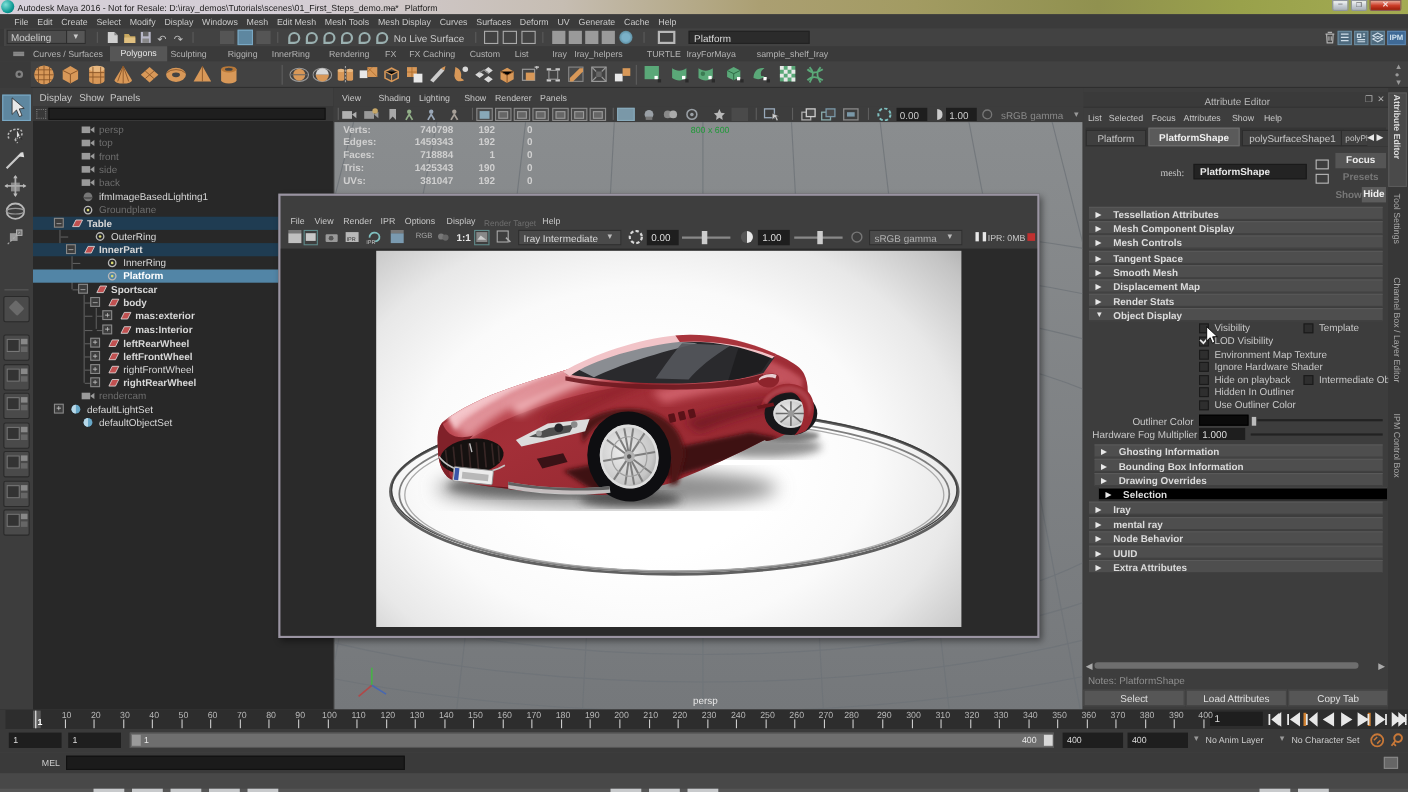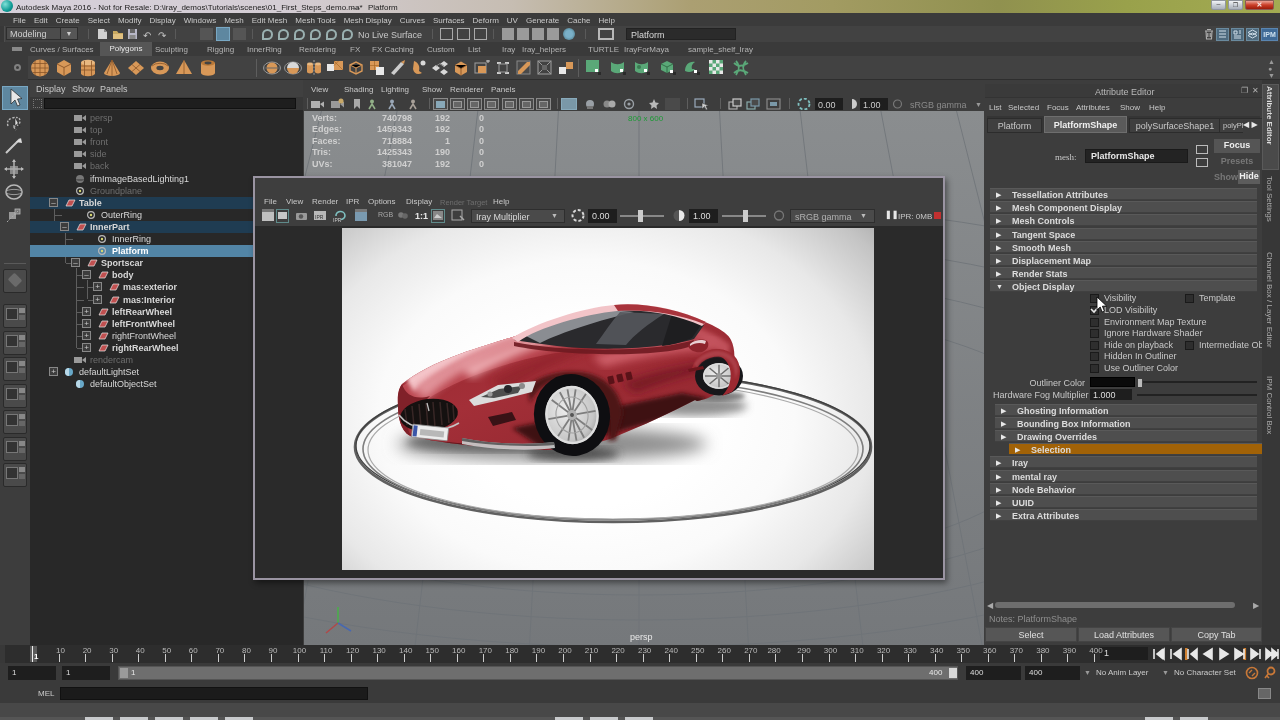--- a/index.html
+++ b/index.html
@@ -802,21 +802,21 @@
       <div class="abs" style="left: 22px; top: 1px; color: rgb(220, 220, 220); font-weight: bold;">Ghosting Information</div>
     </div>
     <div class="abs" style="left: 10px; top: 332.8px; width: 262px; height: 12px; background: rgb(78, 78, 78); border-top: 1px solid rgb(89, 89, 89); border-bottom: 1px solid rgb(64, 64, 64);">
       <div class="abs" style="left: 6px; top: 2px; width: 8px; height: 8px; color: rgb(232, 232, 232); font-size: 7px;">▶</div>
       <div class="abs" style="left: 22px; top: 1px; color: rgb(220, 220, 220); font-weight: bold;">Bounding Box Information</div>
     </div>
     <div class="abs" style="left: 10px; top: 346px; width: 262px; height: 12px; background: rgb(78, 78, 78); border-top: 1px solid rgb(89, 89, 89); border-bottom: 1px solid rgb(64, 64, 64);">
       <div class="abs" style="left: 6px; top: 2px; width: 8px; height: 8px; color: rgb(232, 232, 232); font-size: 7px;">▶</div>
       <div class="abs" style="left: 22px; top: 1px; color: rgb(220, 220, 220); font-weight: bold;">Drawing Overrides</div>
     </div>
-    <div class="abs" style="left: 24px; top: 359.2px; width: 262px; height: 12px; background: #a16207; border-top: 1px solid rgb(89, 89, 89); border-bottom: 1px solid rgb(64, 64, 64);">
+    <div class="abs" style="left: 14px; top: 359.2px; width: 262px; height: 12px; background: #000000; border-top: 1px solid rgb(89, 89, 89); border-bottom: 1px solid rgb(64, 64, 64);">
       <div class="abs" style="left: 6px; top: 2px; width: 8px; height: 8px; color: rgb(232, 232, 232); font-size: 7px;">▶</div>
       <div class="abs" style="left: 22px; top: 1px; color: rgb(220, 220, 220); font-weight: bold;">Selection</div>
     </div>
     <div class="abs" style="left: 5px; top: 372.4px; width: 267px; height: 12px; background: rgb(78, 78, 78); border-top: 1px solid rgb(89, 89, 89); border-bottom: 1px solid rgb(64, 64, 64);">
       <div class="abs" style="left: 6px; top: 2px; width: 8px; height: 8px; color: rgb(232, 232, 232); font-size: 7px;">▶</div>
       <div class="abs" style="left: 22px; top: 1px; color: rgb(220, 220, 220); font-weight: bold;">Iray</div>
     </div>
     <div class="abs" style="left: 5px; top: 385.6px; width: 267px; height: 12px; background: rgb(78, 78, 78); border-top: 1px solid rgb(89, 89, 89); border-bottom: 1px solid rgb(64, 64, 64);">
       <div class="abs" style="left: 6px; top: 2px; width: 8px; height: 8px; color: rgb(232, 232, 232); font-size: 7px;">▶</div>
       <div class="abs" style="left: 22px; top: 1px; color: rgb(220, 220, 220); font-weight: bold;">mental ray</div>
@@ -885,21 +885,21 @@
         </svg></div>
       <div class="abs" style="left: 159px; top: 1px; width: 18px; height: 14px; color: rgb(232, 232, 232); padding: 2px 1px; font-weight: bold;">1:1</div>
       <div class="abs" style="left: 176px; top: 1px; width: 14px; height: 14px; border: 1px solid rgb(95, 138, 138);"><svg width="12" height="11">
           <rect x="1" y="1" width="10" height="9" fill="#888"></rect>
           <path d="M2 8 L5 4 L10 8" fill="#ccc"></path>
         </svg></div>
       <div class="abs" style="left: 196px; top: 1px; width: 14px; height: 14px;"><svg width="14" height="13">
           <rect x="1" y="1" width="10" height="10" fill="none" stroke="#aaa"></rect>
           <path d="M9 7 L13 11" stroke="#aaa" stroke-width="1.4"></path>
         </svg></div>
-      <div class="abs" style="left: 216px; top: 1px; width: 94px; height: 14px; background: rgb(74, 74, 74); border: 1px solid rgb(46, 46, 46); color: rgb(216, 216, 216); padding: 2px 4px;">Iray Multiplier</div>
+      <div class="abs" style="left: 216px; top: 1px; width: 94px; height: 14px; background: rgb(74, 74, 74); border: 1px solid rgb(46, 46, 46); color: rgb(216, 216, 216); padding: 2px 4px;">Iray Intermediate</div>
       <div class="abs" style="left: 296px; top: 1px; width: 13px; height: 14px; color: rgb(187, 187, 187); font-size: 7px; padding: 3px 0px;">▼</div>
       <div class="abs" style="left: 316px; top: 1px; width: 14px; height: 14px;"><svg width="14" height="13">
           <circle cx="7" cy="6.5" r="5.5" fill="none" stroke="#d8d8d8" stroke-width="2" stroke-dasharray="3 2"></circle>
         </svg></div>
       <div class="abs" style="left: 333px; top: 1px; width: 29px; height: 14px; background: rgb(30, 30, 30); color: rgb(221, 221, 221); padding: 2px 4px;">0.00</div>
       <div class="abs" style="left: 363px; top: 1px; width: 48px; height: 14px;"><svg width="48" height="14">
           <line x1="2" y1="7" x2="46" y2="7" stroke="#888" stroke-width="2"></line>
           <rect x="20" y="1" width="5" height="12" fill="#ccc"></rect>
         </svg></div>
       <div class="abs" style="left: 417px; top: 1px; width: 14px; height: 14px;"><svg width="14" height="13">

